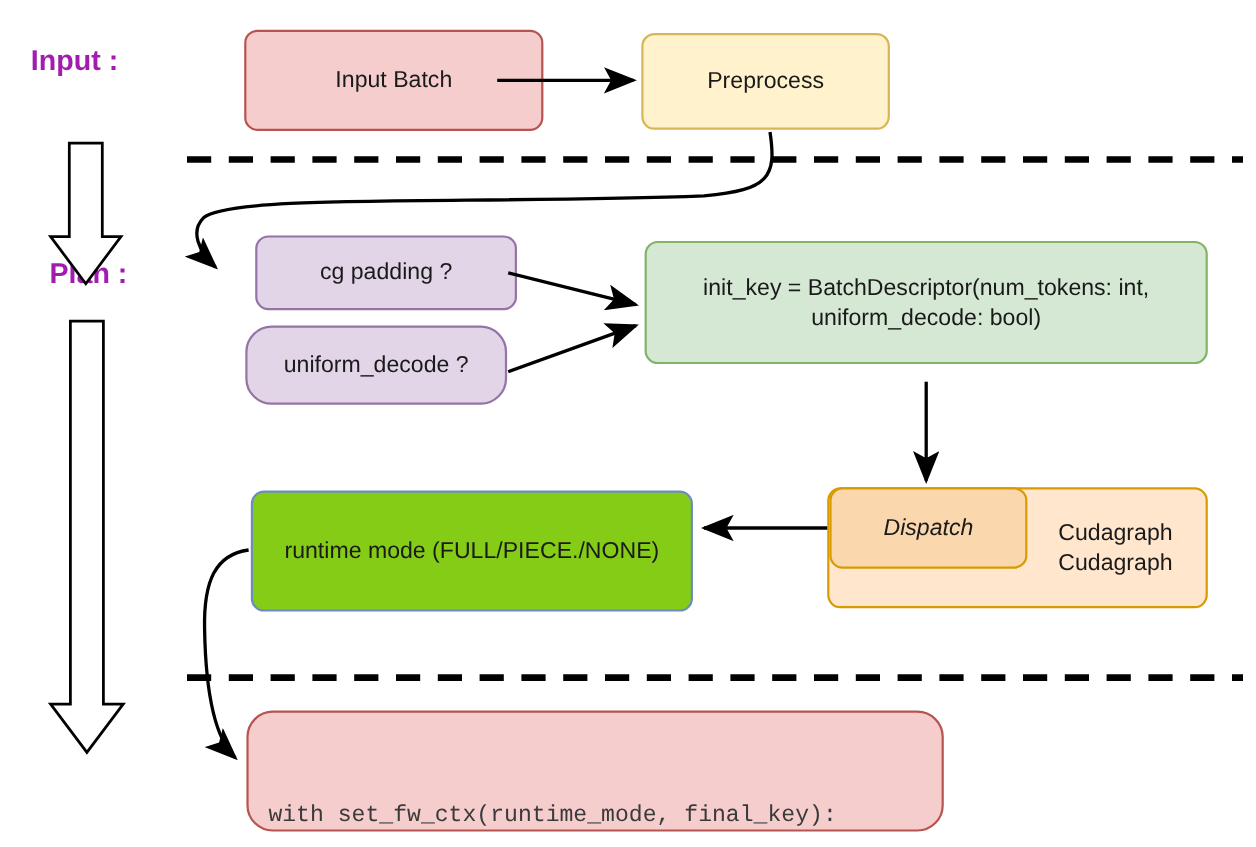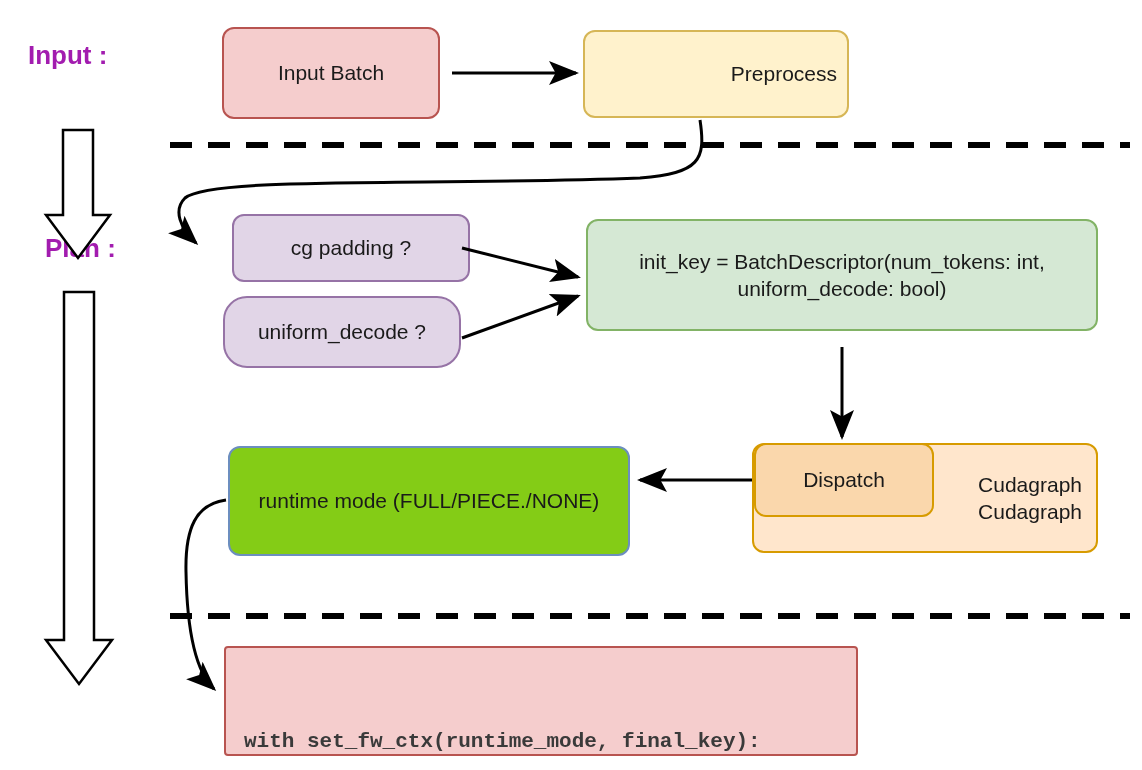--- a/index.html
+++ b/index.html
@@ -35,30 +35,29 @@
     align-items: center;
     justify-content: center;
     text-align: center;
     font-family: "Liberation Sans", sans-serif;
     font-size: 21px;
     color: #1a1a1a;
     line-height: 1.3;
     padding: 4px 10px;
   }
   .node-code {
-    border-radius: 4px;
+    border-radius: 24px;
     font-family: "Liberation Mono", monospace;
     font-size: 21px;
     display: block;
     text-align: left;
     white-space: pre;
     padding: 18px 16px 18px 18px;
     color: #3a3a3a;
     line-height: 1.45;
-    font-weight: bold;
   }
   .node.pink    { background: #f5cdcd; border-color: #b85450; }
   .node.yellow  { background: #fff2cc; border-color: #d6b656; }
   .node.purple  { background: #e1d5e7; border-color: #9673a6; }
   .node.green   { background: #d5e8d4; border-color: #82b366; }
   .node.blue    { background: #84cc16; border-color: #6c8ebf; }
   .node.orange-outer { background: #ffe6cc; border-color: #d79b00; }
   .node.orange-inner { background: #fad7ac; border-color: #d79b00; }
 
   svg.overlay {
@@ -88,51 +87,51 @@
   }
 </style>
 </head>
 <body>
 
 <div id="canvas">
 
   <div class="stage-label" style="left:28px; top:40px;">Input :</div>
   <div class="stage-label" style="left:45px; top:233px;">Plan :</div>
 
-  <div class="node pink" style="left:222px; top:27px; width:218px; height:92px;align-items:center;">
+  <div class="node pink" style="left:222px; top:27px; width:272px; height:92px;align-items:center;">
     <span>Input Batch</span>
   </div>
 
-  <div class="node yellow" style="left:583px; top:30px; width:266px; height:88px;justify-content:flex-end;">
+  <div class="node yellow" style="left:583px; top:30px; width:226px; height:88px;">
     <span>Preprocess</span>
   </div>
 
   <div class="node purple" style="left:232px; top:214px; width:238px; height:68px;">
     <span>cg padding ?</span>
   </div>
 
   <div class="node purple" style="left:223px; top:296px; width:238px; height:72px;border-radius:24px;">
     <span>uniform_decode ?</span>
   </div>
 
   <div class="node green" style="left:586px; top:219px; width:512px; height:112px;">
     <div>
       <div>init_key = BatchDescriptor(num_tokens: int,</div>
       <div>uniform_decode: bool)</div>
     </div>
   </div>
 
-  <div class="node orange-outer" style="left:752px; top:443px; width:346px; height:110px; justify-content:flex-end; padding-right:14px;">
+  <div class="node orange-outer" style="left:752px; top:443px; width:346px; height:110px; justify-content:flex-end; padding-right:30px;">
     <div>
       <div>Cudagraph</div>
       <div>Cudagraph</div>
     </div>
   </div>
 
-  <div class="node orange-inner" style="left:754px; top:443px; width:180px; height:74px;">
+  <div class="node orange-inner" style="left:754px; top:443px; width:180px; height:74px;font-style:italic;">
     <span>Dispatch</span>
   </div>
 
   <div class="node blue" style="left:228px; top:446px; width:402px; height:110px;">
     <div>
       <div>runtime mode (FULL/PIECE./NONE)</div>
     </div>
   </div>
 
   <div class="node pink node-code" style="left:224px; top:646px; width:634px; height:110px;">

